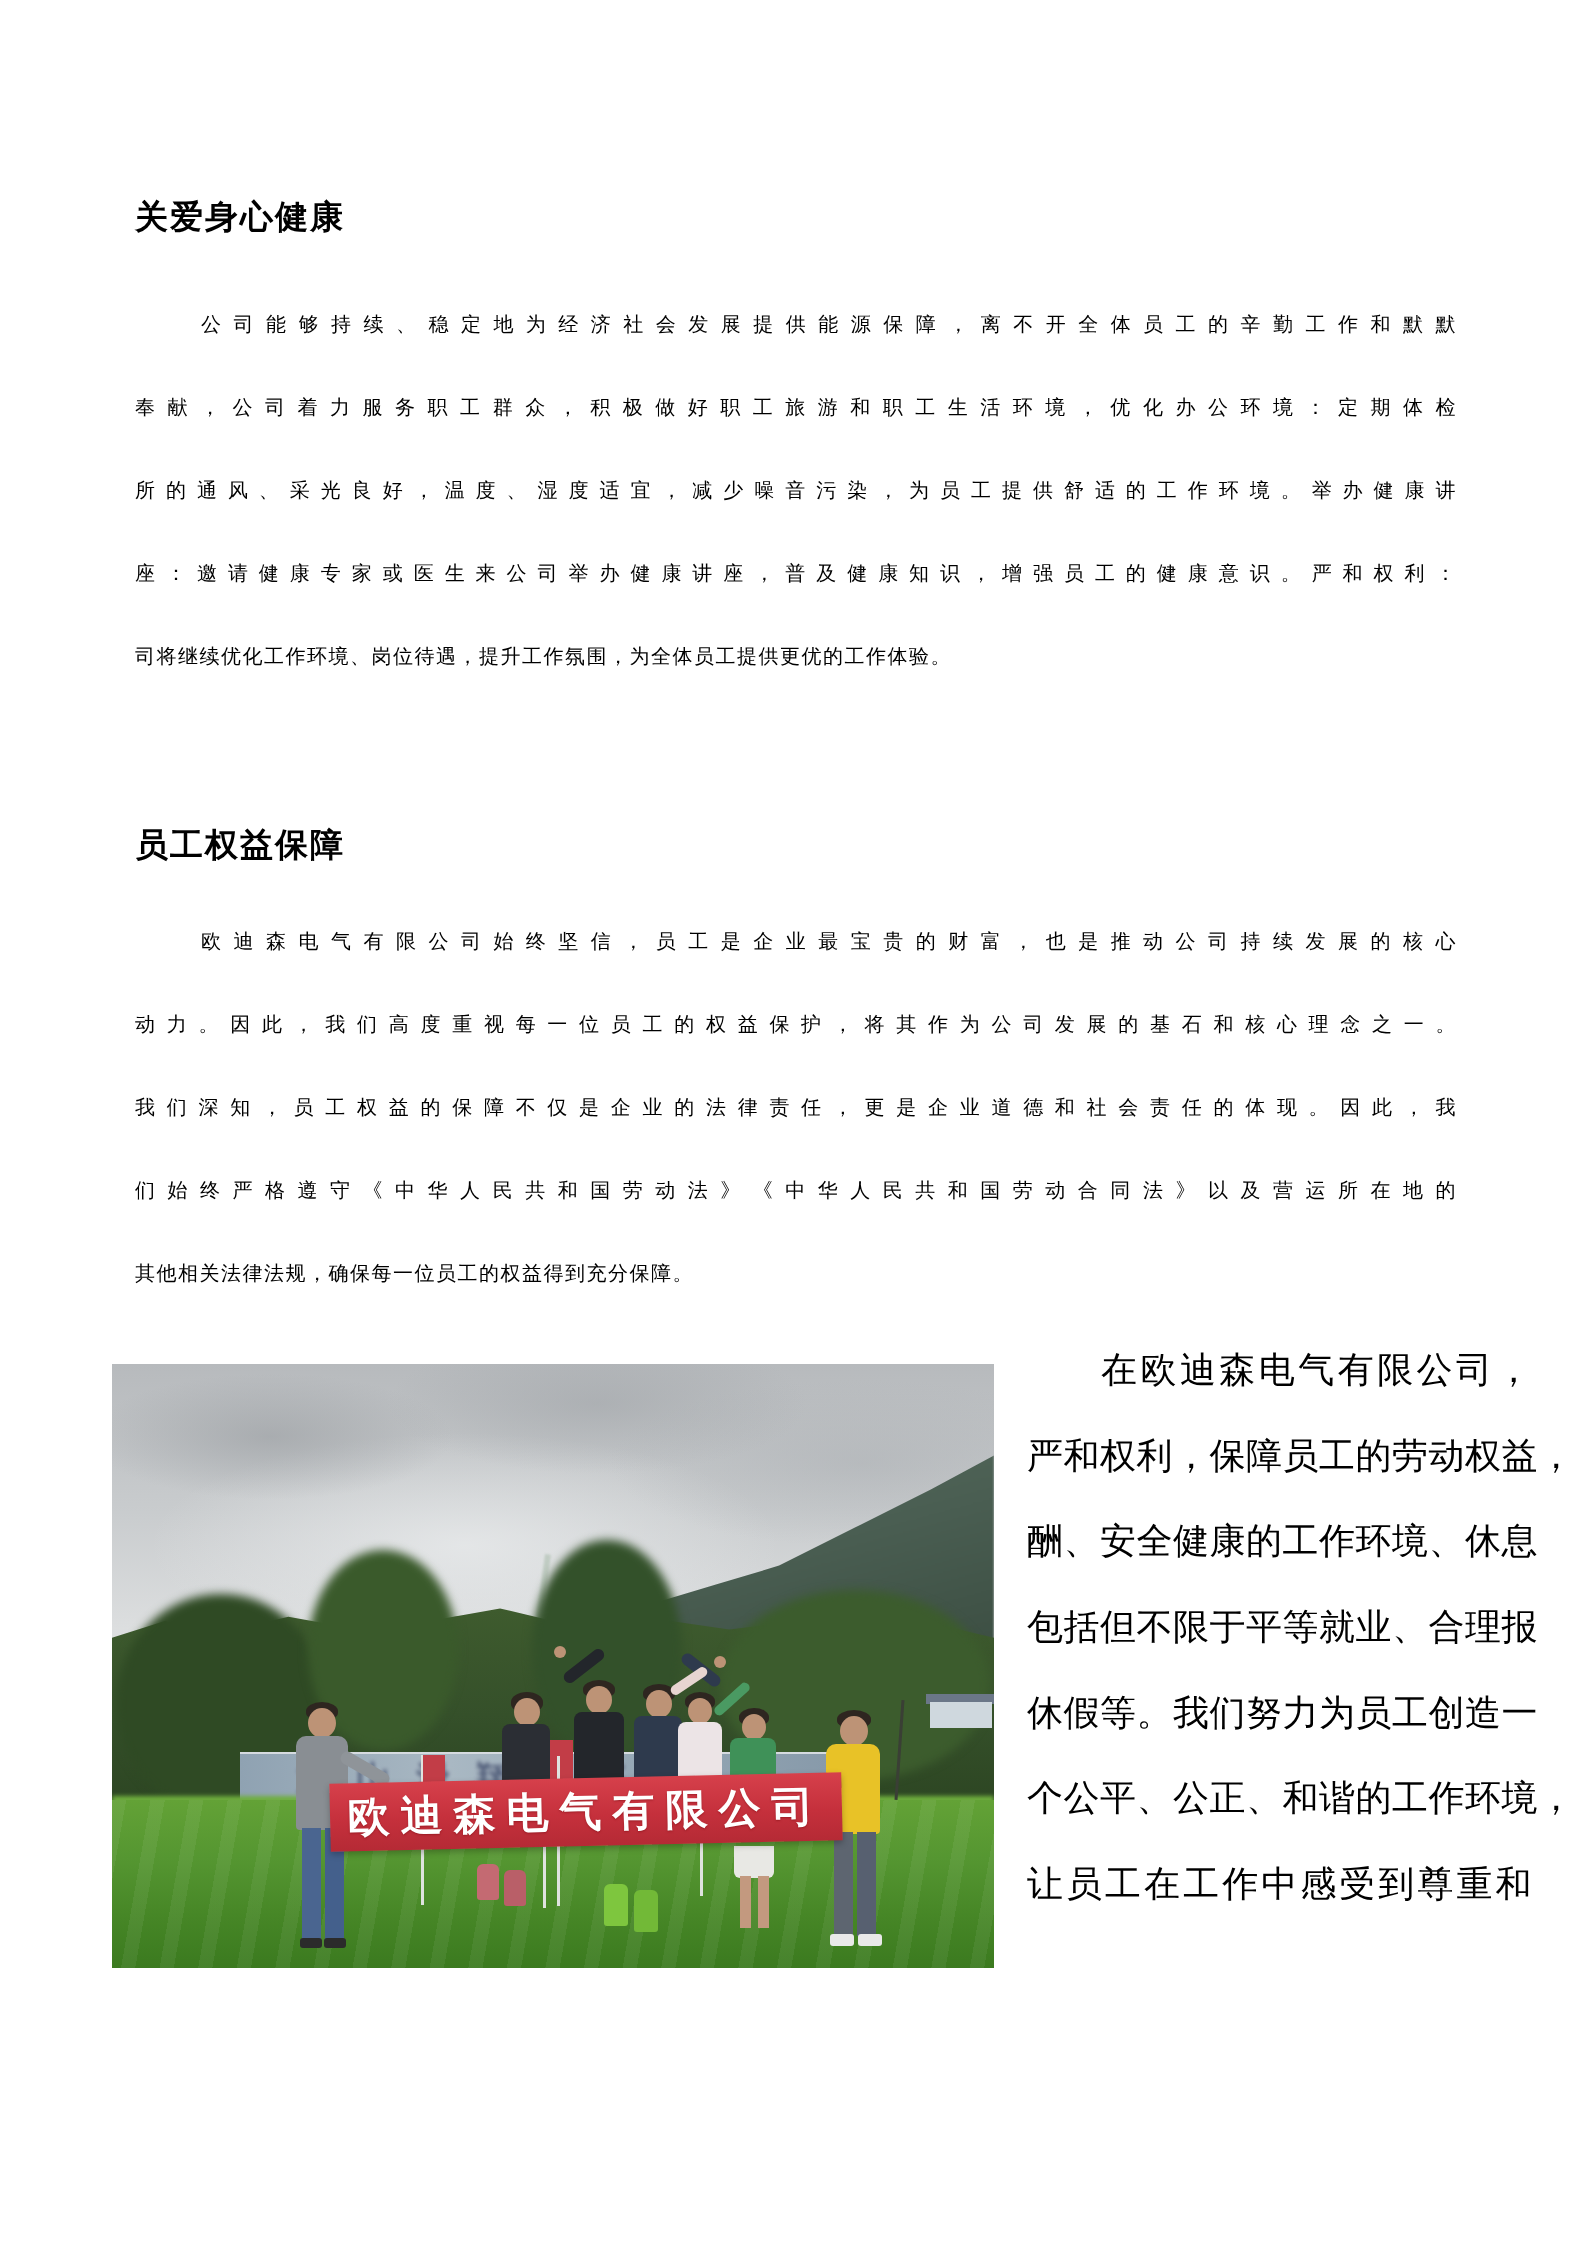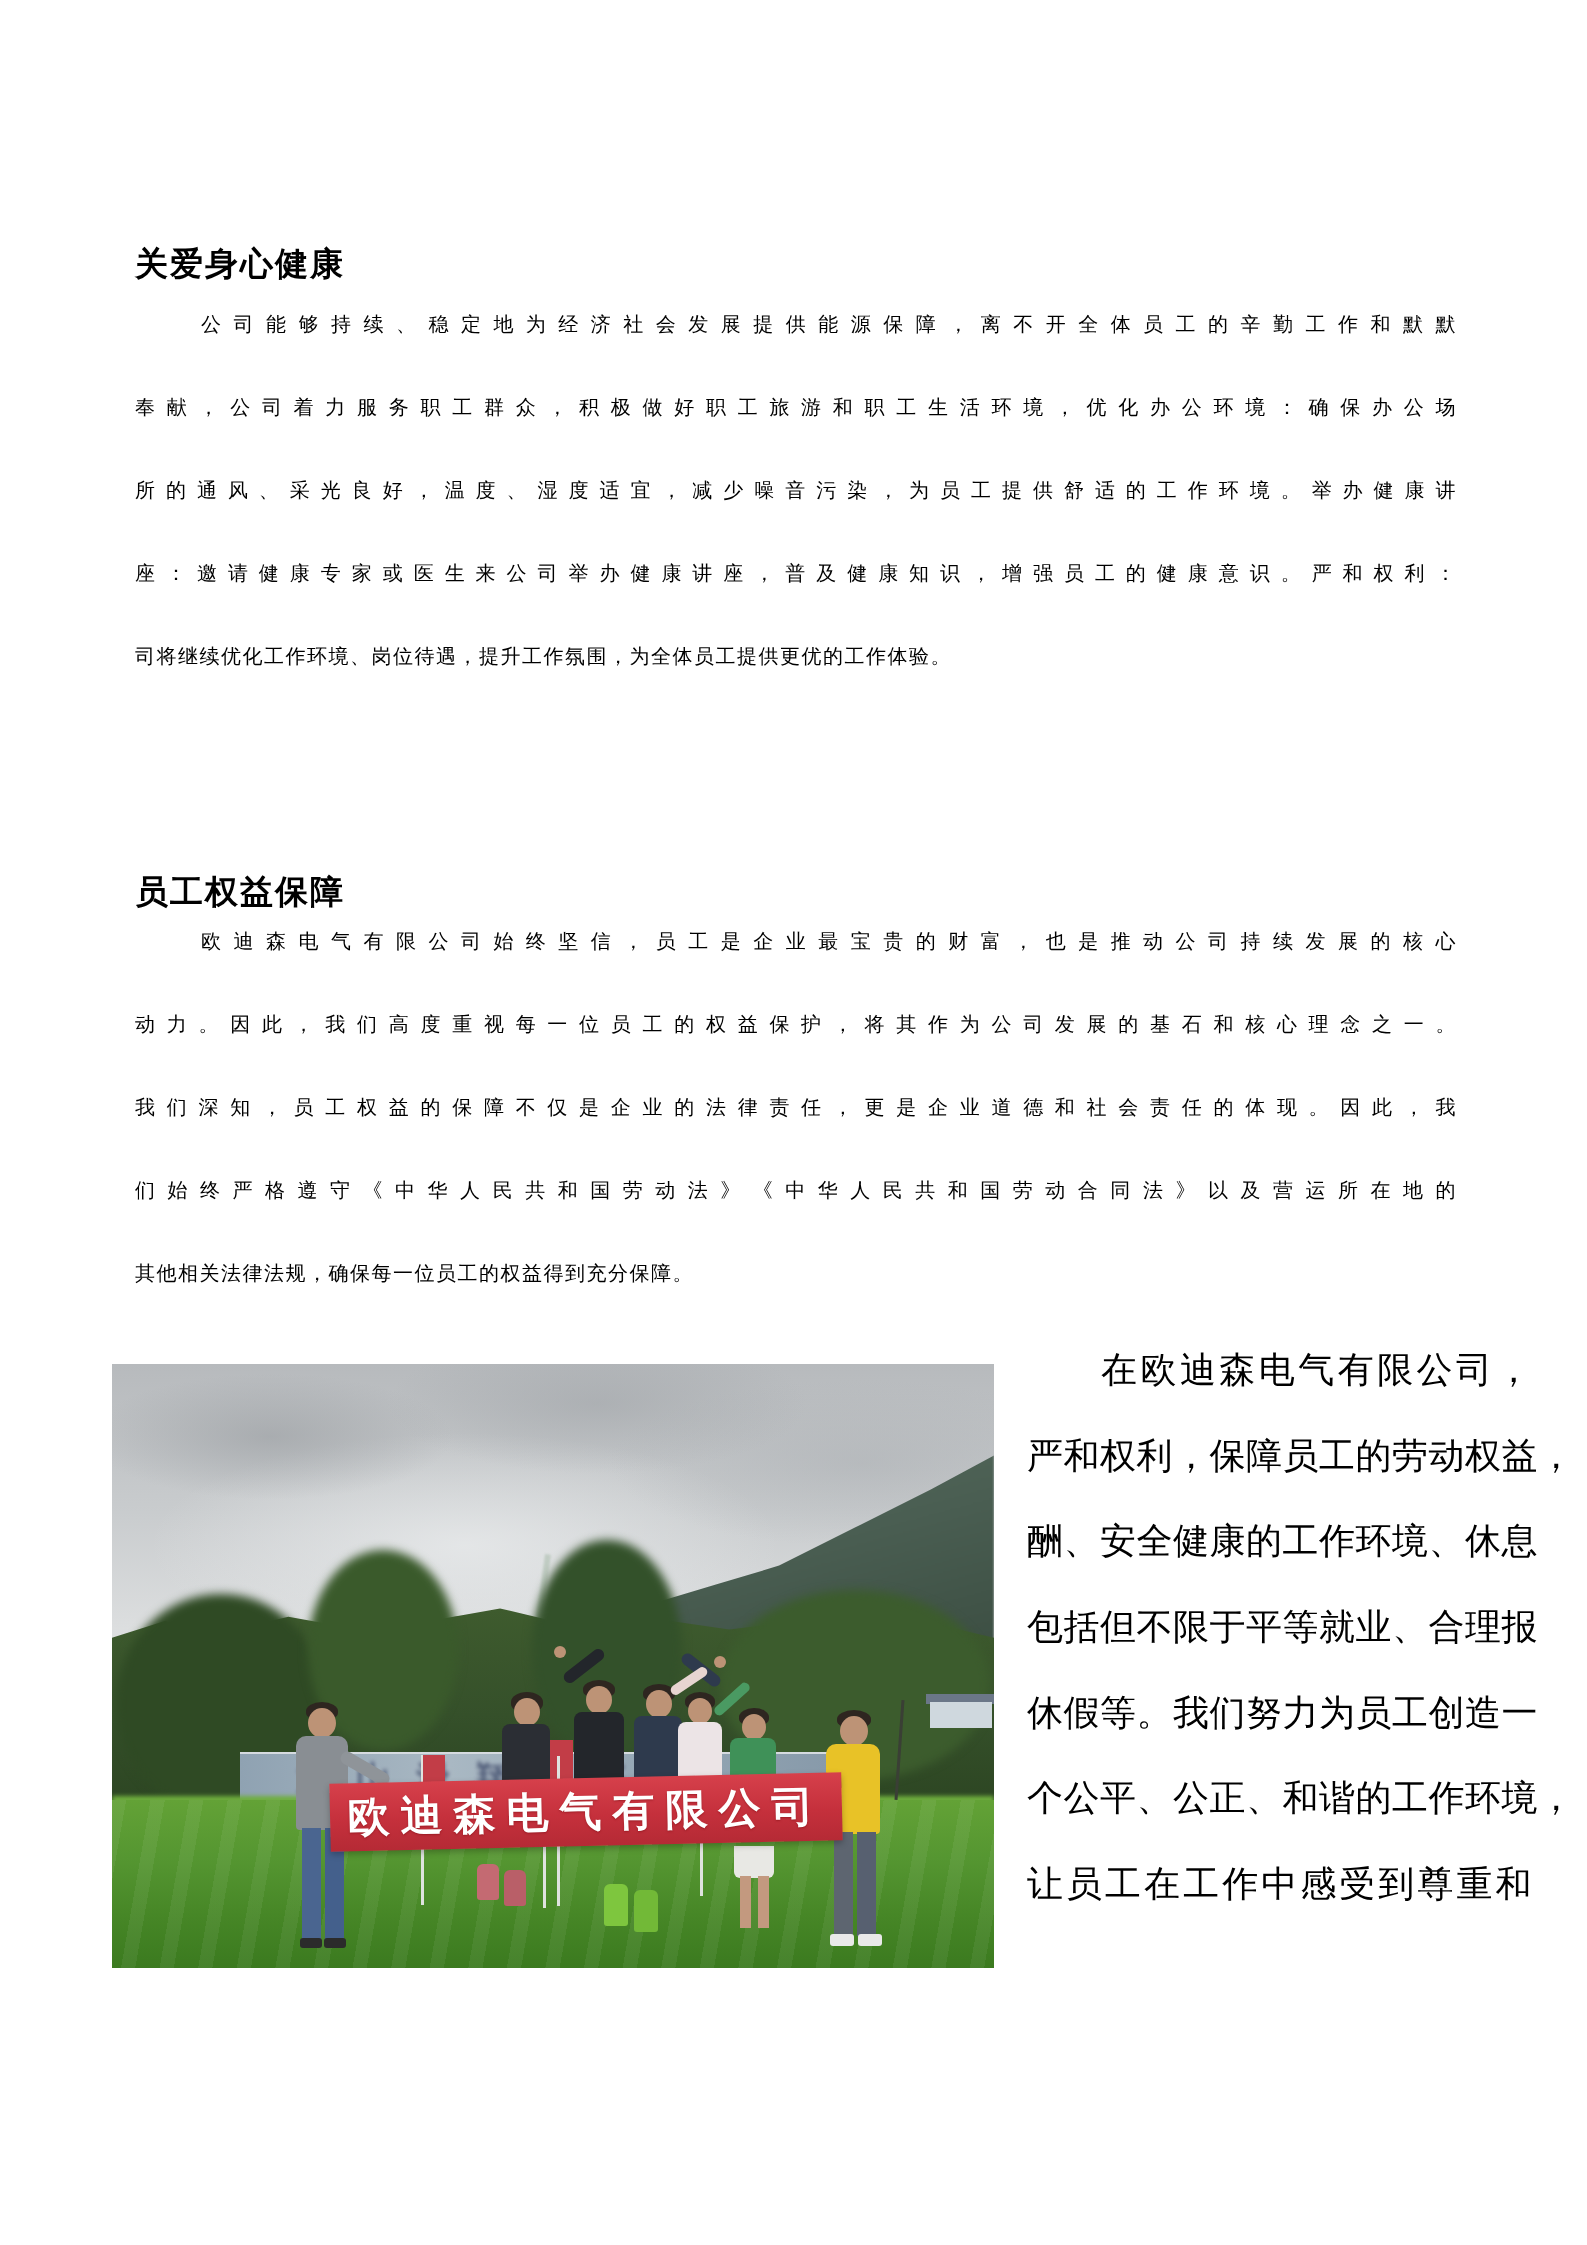--- a/index.html
+++ b/index.html
@@ -1,21 +1,21 @@
 <!DOCTYPE html>
 <html><head>
 <meta charset="utf-8">
 <style>
   html,body{margin:0;padding:0;background:#e9e9e9;}
   .page{
     position:relative;width:1587px;height:2245px;background:#ffffff;
     font-family:"DejaVu Sans",sans-serif;color:#000;overflow:hidden;margin:0 auto;
   }
   
-  .h-sec{position:absolute;left:135px;font-size:33px;font-weight:700;line-height:1.25;letter-spacing:2px;margin-top:47px;}
+  .h-sec{position:absolute;left:135px;font-size:33px;font-weight:700;line-height:1.25;letter-spacing:2px;}
   #h1{top:196px;}
   #h2{top:824px;text-align:right;}
   
   .para{position:absolute;left:135px;width:1322px;}
   #p1{top:283px;}
   #p2{top:900px;}
   .tline{height:83px;line-height:83px;font-size:20px;letter-spacing:1.5px;
          text-align:justify;text-align-last:justify;white-space:nowrap;}
   .tline.first{text-indent:66px;}
   .tline.last{text-align-last:left;white-space:normal;}
@@ -78,21 +78,21 @@
 </style>
 </head>
 <body>
 
 <div class="page">
 
   <div id="h1" class="h-sec">关爱身心健康</div>
 
   <div id="p1" class="para">
     <div class="tline first">公司能够持续、稳定地为经济社会发展提供能源保障，离不开全体员工的辛勤工作和默默</div>
-    <div class="tline">奉献，公司着力服务职工群众，积极做好职工旅游和职工生活环境，优化办公环境：确保办公场</div>
+    <div class="tline">奉献，公司着力服务职工群众，积极做好职工旅游和职工生活环境，优化办公环境：定期体检</div>
     <div class="tline">所的通风、采光良好，温度、湿度适宜，减少噪音污染，为员工提供舒适的工作环境。举办健康讲</div>
     <div class="tline">座：邀请健康专家或医生来公司举办健康讲座，普及健康知识，增强员工的健康意识。严和权利：</div>
     <div class="tline last">司将继续优化工作环境、岗位待遇，提升工作氛围，为全体员工提供更优的工作体验。</div>
   </div>
 
   <div id="h2" class="h-sec">员工权益保障</div>
 
   <div id="p2" class="para">
     <div class="tline first">欧迪森电气有限公司始终坚信，员工是企业最宝贵的财富，也是推动公司持续发展的核心</div>
     <div class="tline">动力。因此，我们高度重视每一位员工的权益保护，将其作为公司发展的基石和核心理念之一。</div>

